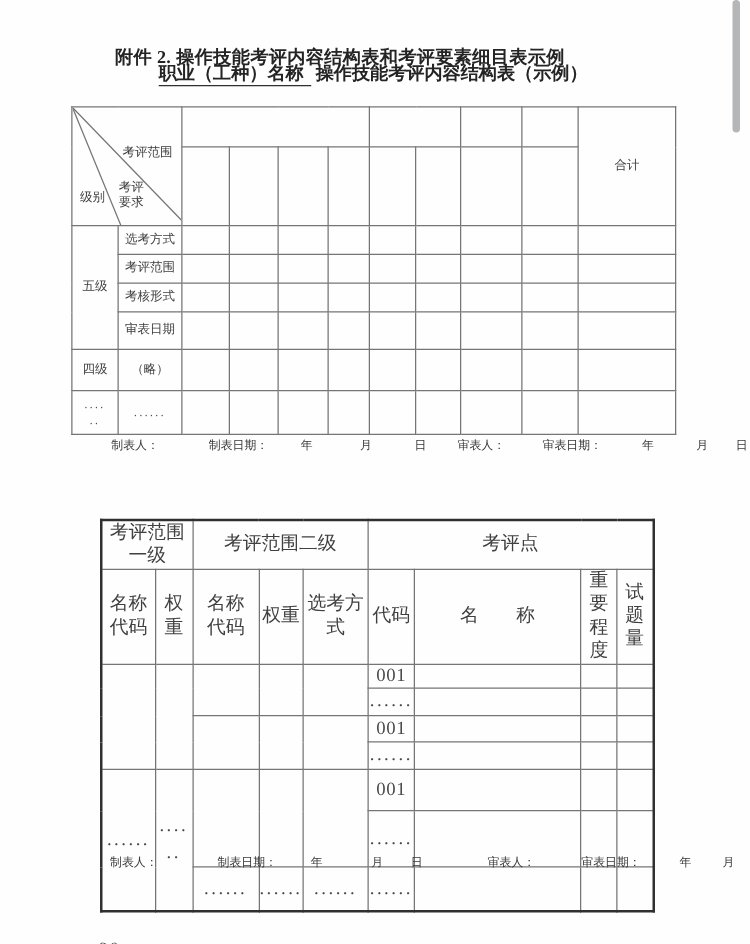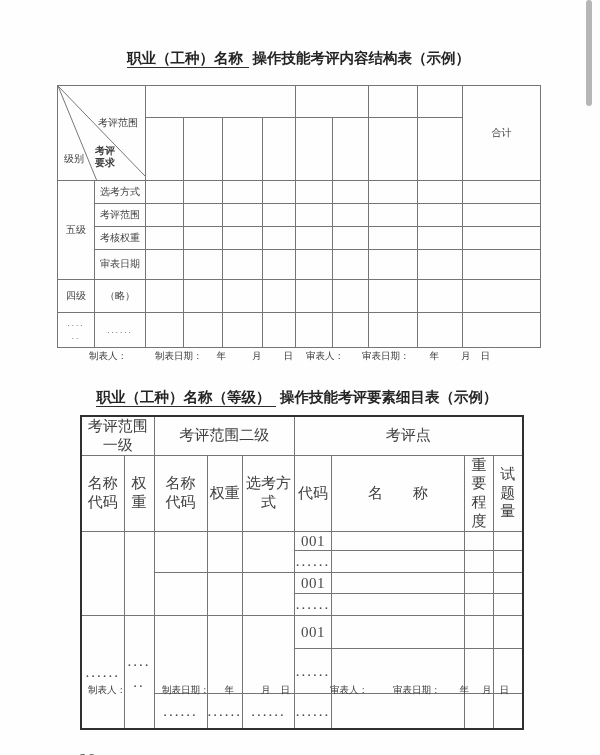--- a/index.html
+++ b/index.html
@@ -21,27 +21,27 @@
   .t2 td{font-size:15px;}
 
   tr.r15{height:15px}tr.r17{height:17px}tr.r21{height:21px}tr.r23{height:23px}
   tr.r30{height:30px}tr.r32{height:32px}tr.r33{height:33px}tr.r35{height:35px}
   tr.r45{height:45px}tr.r47{height:47px}tr.r63{height:63px}
 
   .corner{position:relative;}
   .corner svg{position:absolute;left:0;top:0;width:100%;height:100%;}
   .corner span{position:absolute;font-size:10px;color:#3c3c3c;line-height:1.2;}
   .c-scope{left:40px;top:31px;}
-  .c-req{left:37px;top:59px;text-align:right;font-weight:bold;}
+  .c-req{left:37px;top:59px;text-align:right;}
   .c-level{left:6px;top:67px;}
 
   .code{font-size:9px;letter-spacing:.5px;color:#4a4a4a;}
   .dots{font-size:9px;letter-spacing:2px;color:#4a4a4a;line-height:1.4;}
 
-  .footer{position:absolute;display:flex;align-items:center;font-size:9.5px;color:#383838;white-space:nowrap;}
+  .footer{position:absolute;display:flex;align-items:center;font-size:9.5px;color:#383838;white-space:nowrap;gap:12px;}
   .f1{left:57px;top:350px;width:500px;padding-left:32px;}
   .f2{left:80px;top:684px;width:500px;padding-left:8px;}
   .f1 span:nth-child(2){margin-left:28px}.f1 span:nth-child(3){margin-left:14px}
   .f1 span:nth-child(4){margin-left:26px}.f1 span:nth-child(5){margin-left:22px}
   .f1 span:nth-child(6){margin-left:13px}.f1 span:nth-child(7){margin-left:18px}
   .f1 span:nth-child(8){margin-left:20px}.f1 span:nth-child(9){margin-left:22px}
   .f1 span:nth-child(10){margin-left:10px}
   .f2 span:nth-child(2){margin-left:36px}.f2 span:nth-child(3){margin-left:15px}
   .f2 span:nth-child(4){margin-left:27px}.f2 span:nth-child(5){margin-left:10px}
   .f2 span:nth-child(6){margin-left:40px}.f2 span:nth-child(7){margin-left:25px}
@@ -49,20 +49,21 @@
   .f2 span:nth-child(10){margin-left:8px}
 
   .pageno{position:absolute;left:60px;top:723px;font-size:12.5px;color:#000000;letter-spacing:2px;margin-top:28px;}
   .scrollbar{position:absolute;left:586px;top:0;width:6px;height:106px;background:#b4b6b8;border-radius:3px;}
 </style>
 </head>
 <body>
 
 <div class="page">
 
+  <div class="att-title">附件 2. 操作技能考评内容结构表和考评要素细目表示例</div>
 
   <div class="tbl-title t1-title"><span class="u">职业（工种）名称</span><span> 操作技能考评内容结构表（示例）</span></div>
 
   <table class="t1">
     <colgroup>
       <col style="width:37px">
         <col style="width:51px">
         <col style="width:38px">
         <col style="width:39px">
       <col style="width:40px">
@@ -120,21 +121,21 @@
           <td></td>
       <td></td>
           <td></td>
       <td></td>
           <td></td>
       <td></td>
           <td></td>
       <td></td>
     </tr>
     <tr class="r23">
-      <td>考核权重</td>
+      <td>考核形式</td>
       <td></td>
           <td></td>
       <td></td>
           <td></td>
       <td></td>
           <td></td>
       <td></td>
           <td></td>
       <td></td>
     </tr>
@@ -186,21 +187,20 @@
     <span>年</span>
     <span>月</span>
     <span>日</span>
     <span>审表人：</span>
     <span>审表日期：</span>
     <span>年</span>
     <span>月</span>
     <span>日</span>
   </div>
 
-  <div class="tbl-title t2-title"><span class="u">职业（工种）名称（等级）</span><span> 操作技能考评要素细目表（示例）</span></div>
 
   <table class="t2">
     <colgroup>
       <col style="width:43px">
         <col style="width:30px">
         <col style="width:53px">
         <col style="width:32px">
       <col style="width:52px">
         <col style="width:37px">
         <col style="width:133px">

